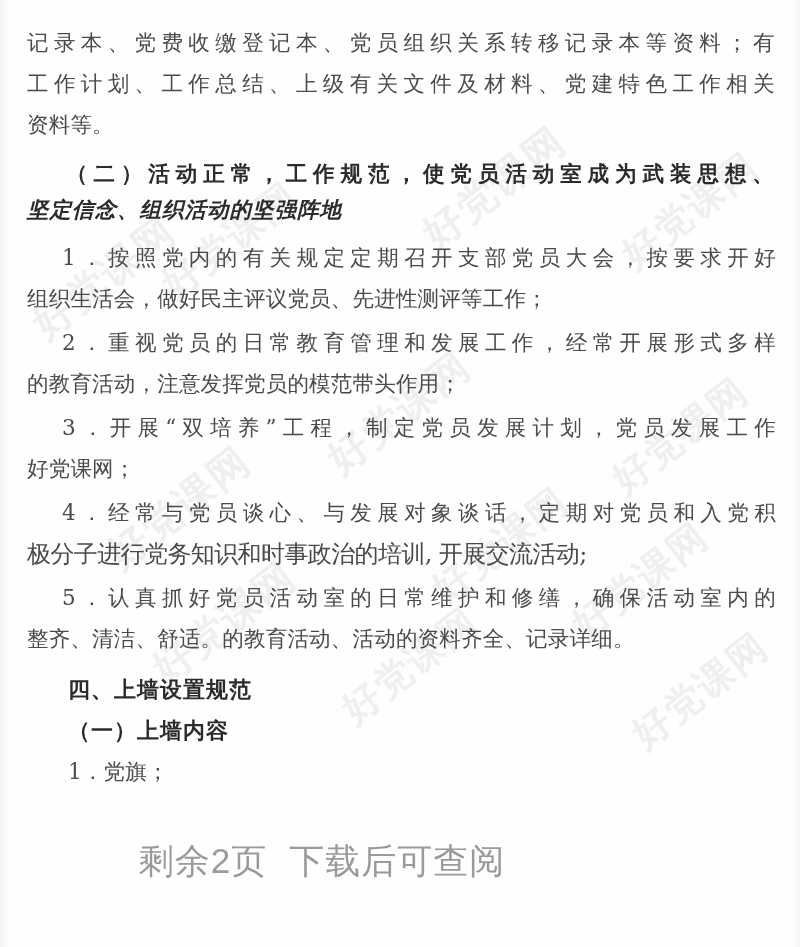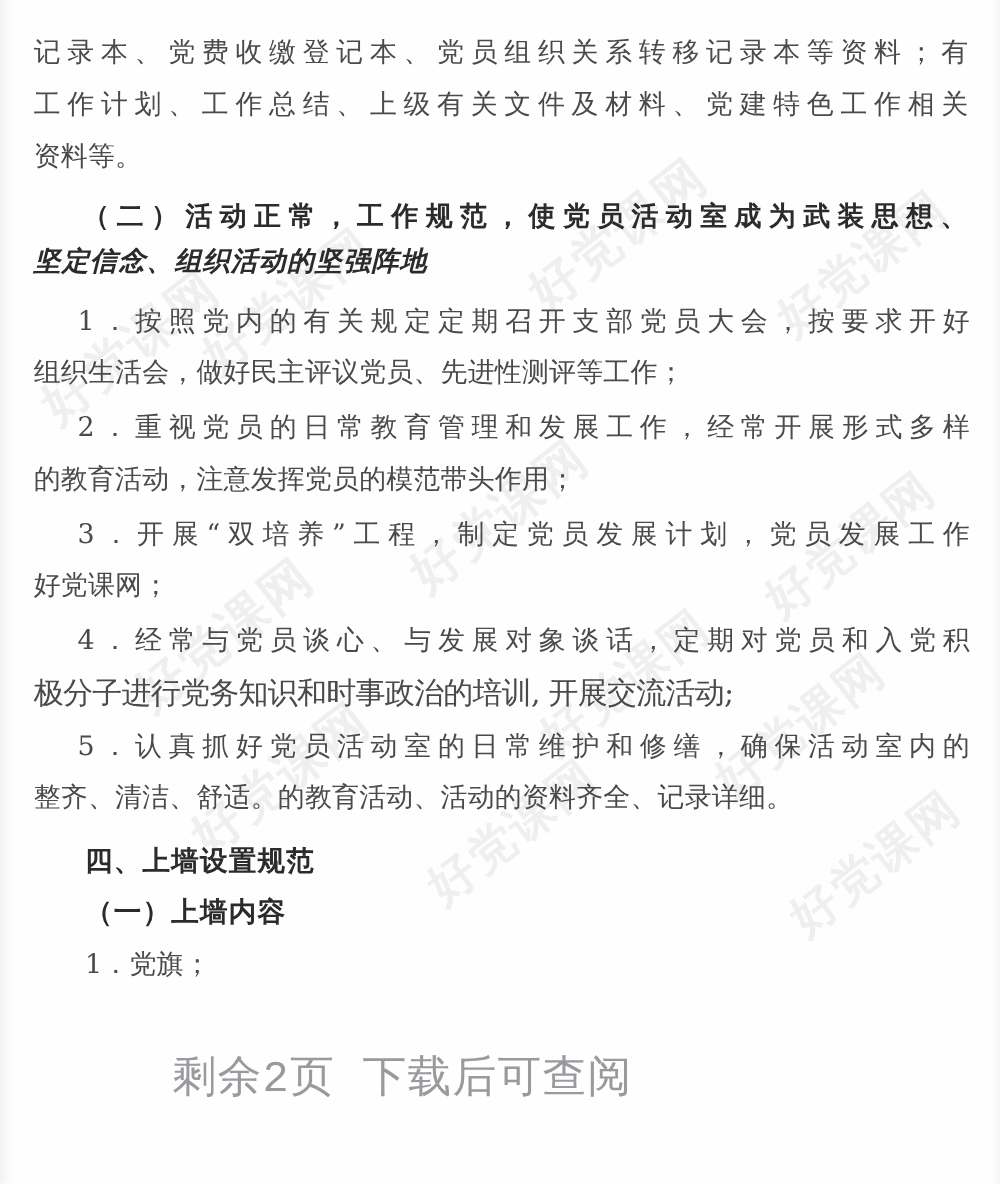--- a/index.html
+++ b/index.html
@@ -99,21 +99,21 @@
   .tight { letter-spacing: -0.6px; font-size: 24px; }
 
   
   #footer-notice {
     position: absolute;
     left: 0;
     top: 838px;
     width: 644px;
     text-align: center;
     z-index: 3;
-    font-family: Liberation Mono, monospace;
+    font-family: Liberation Sans, sans-serif;
     font-size: 35px;
     color: #9a9a9e;
     letter-spacing: 1px;
     white-space: nowrap;
   }
   #footer-notice .gap { display: inline-block; width: 22px; }
 </style>
 </head>
 <body>
 

